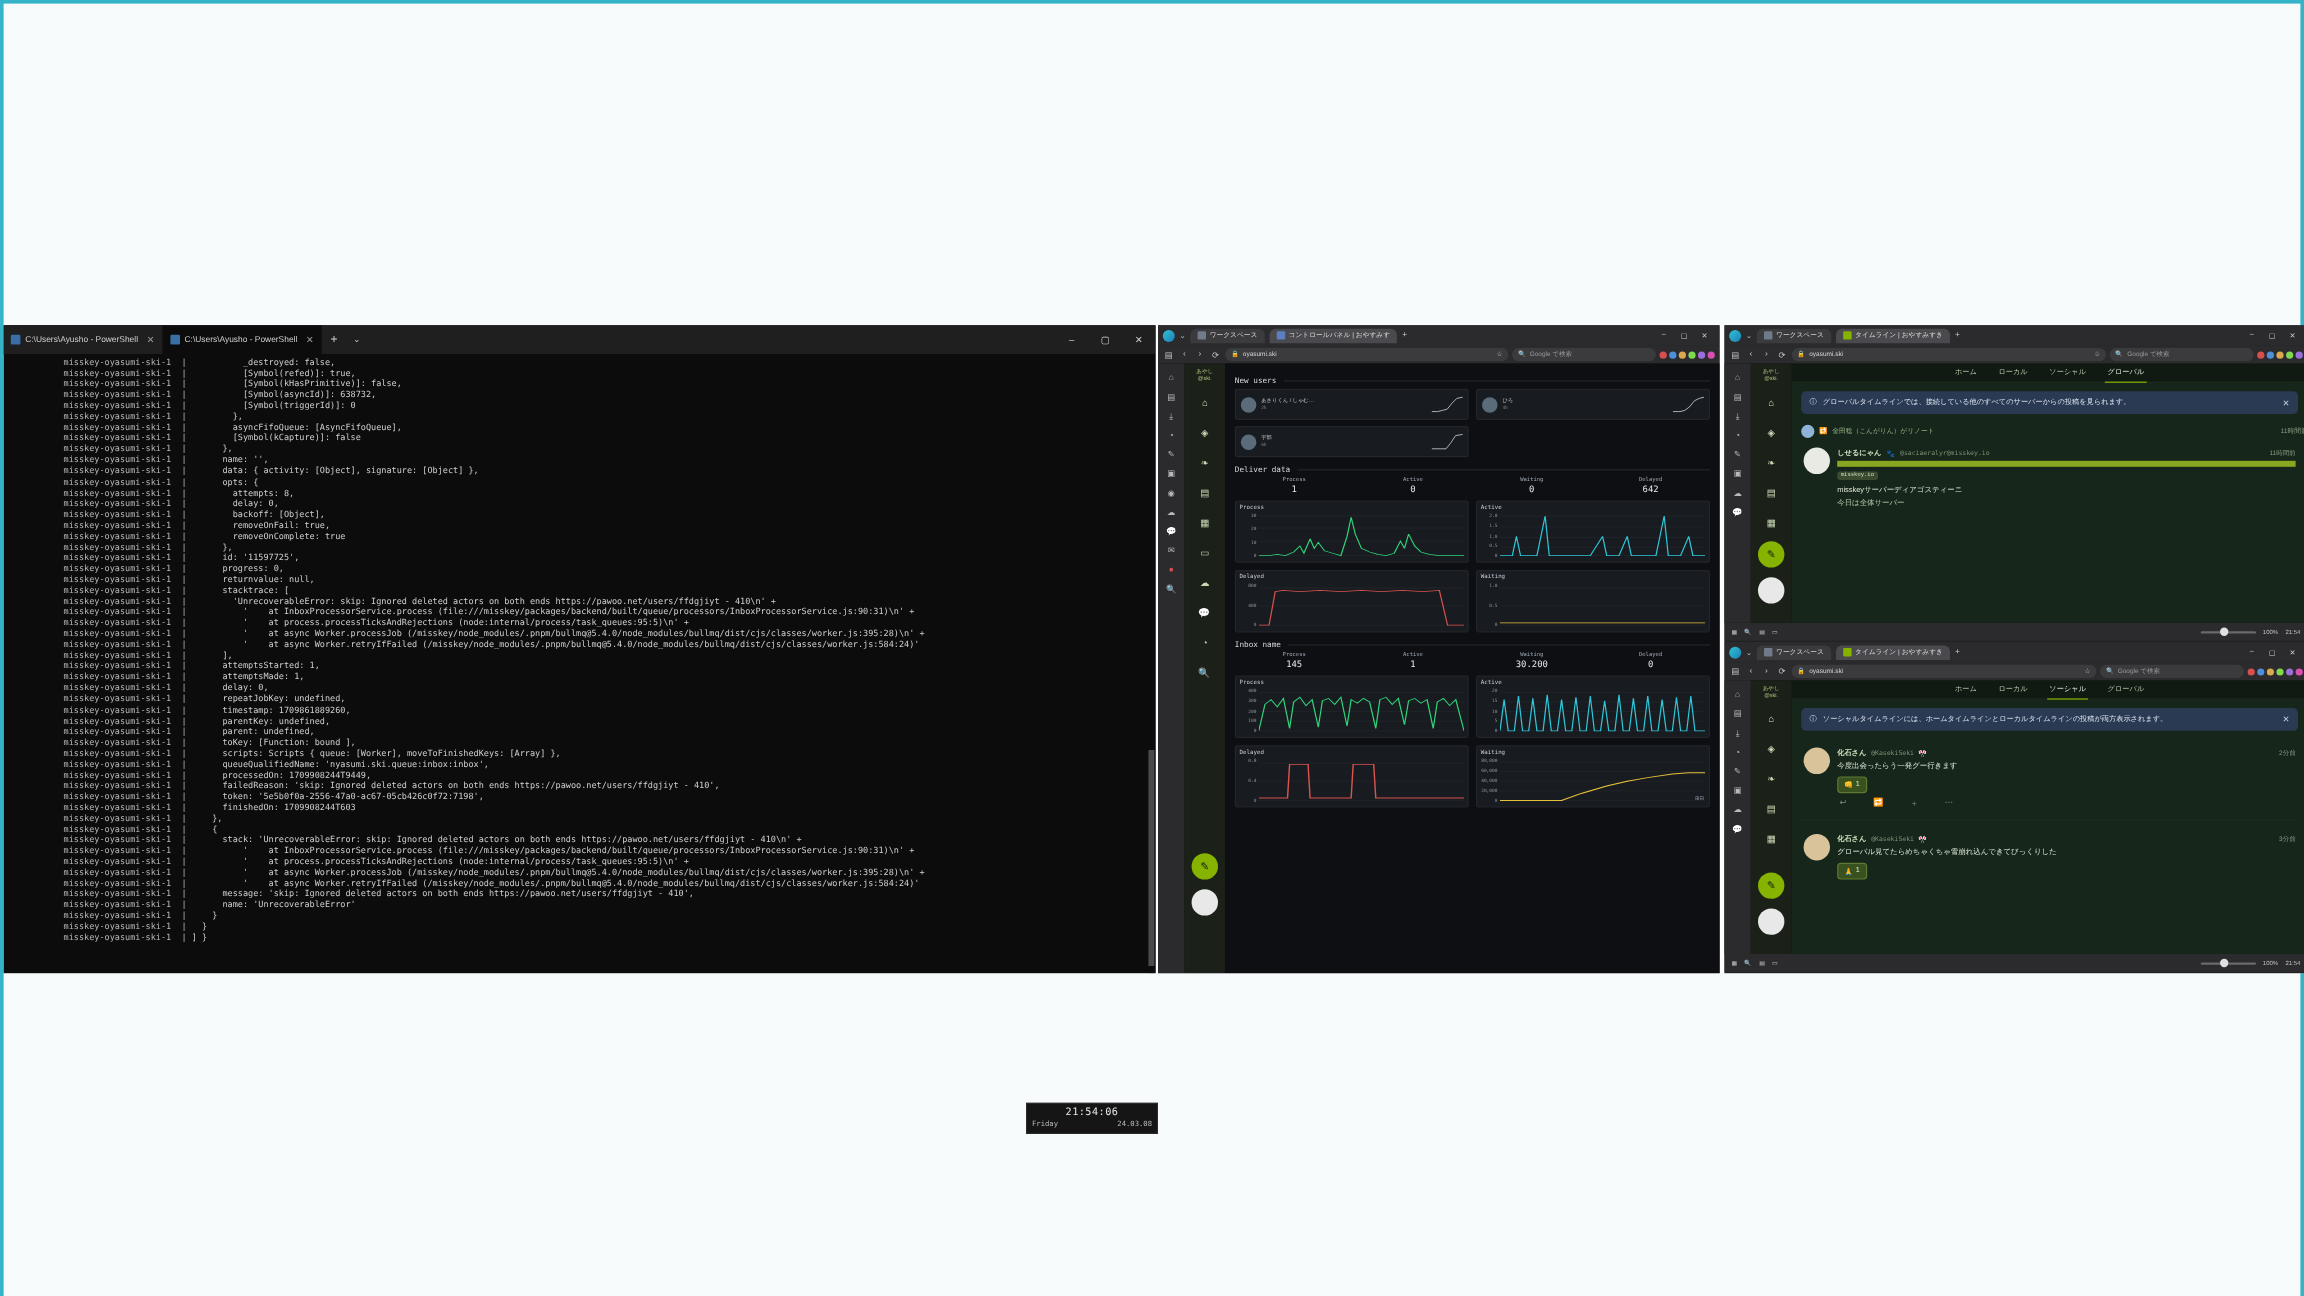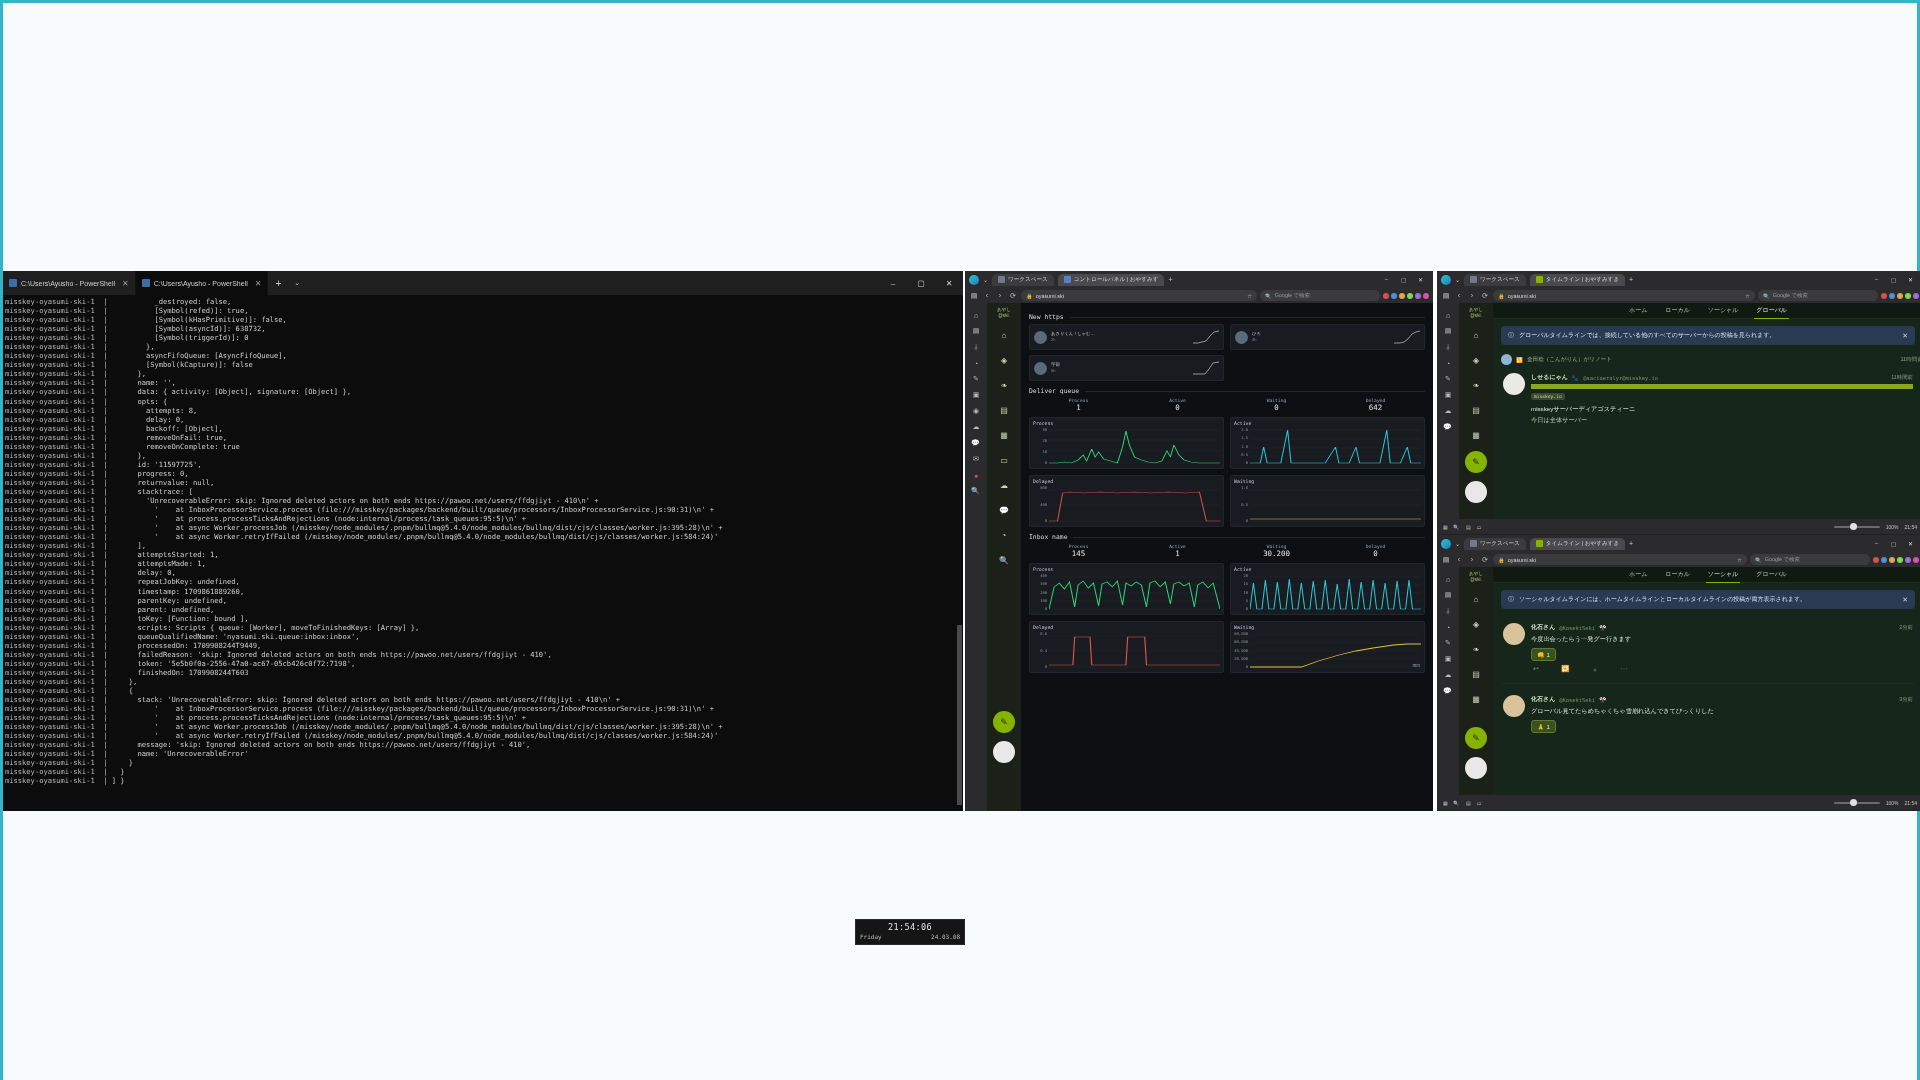--- a/index.html
+++ b/index.html
@@ -71,21 +71,21 @@
     position: relative;
     height: 516px;
     padding: 2px 0 0 2px;
     font-family: "DejaVu Sans Mono", "Liberation Mono", monospace;
     font-size: 7.1px;
     line-height: 9.05px;
     color: #cfcfcf;
     white-space: pre;
     overflow: hidden;
   }
-  #term-body .ln { display: block; }
+  #term-body .ln { display: block; margin-left: 48px; }
   .tprefix { color: #b9b9b9; }
   #term-scrollbar {
     position: absolute; right: 0; top: 24px;
     width: 7px; height: 516px; background: #0c0c0c;
   }
   #term-scrollbar i {
     position: absolute; left: 1px; top: 330px; width: 5px; height: 180px;
     background: #4a4a4a; display: block;
   }
   
@@ -377,21 +377,21 @@
           <div class="mkico">☁</div>
           <div class="mkico">💬</div>
           <div class="mkico">◔</div>
           <div class="mkico">🔍</div>
           <div class="mkbtn-green" style="top:408px">✎</div>
           <div class="mkbtn-white" style="top:438px"></div>
         </div>
         <div id="gf-main">
           <div class="gf-scroll">
 
-            <div class="gf-sectitle">New https</div>
+            <div class="gf-sectitle">New users</div>
             <div class="gf-cardrow">
               <div class="gf-usercard">
                 <i class="gf-av"></i>
                 <div class="gf-uc-txt">
                   <div>あさりくん / しゃむ…</div>
                   <div class="s">2h</div>
                 </div>
                 <svg class="gf-spark" viewBox="0 0 26 14" preserveAspectRatio="none">
                   <polyline points="0,13 5,13 9,12 13,11 17,6 21,2 26,1" fill="none" stroke="#c9ccd1" stroke-width="0.7"></polyline>
                 </svg>
@@ -414,21 +414,21 @@
                   <div>宇部</div>
                   <div class="s">6h</div>
                 </div>
                 <svg class="gf-spark" viewBox="0 0 26 14" preserveAspectRatio="none">
                   <polyline points="0,13 8,13 12,13 16,8 20,2 26,1" fill="none" stroke="#c9ccd1" stroke-width="0.7"></polyline>
                 </svg>
               </div>
               <div></div>
             </div>
 
-            <div class="gf-sectitle">Deliver queue</div>
+            <div class="gf-sectitle">Deliver data</div>
             <div class="gf-statrow">
               <div class="gf-stat">
                 <div class="k">Process</div>
                 <div class="v">1</div>
               </div>
               <div class="gf-stat">
                 <div class="k">Active</div>
                 <div class="v">0</div>
               </div>
               <div class="gf-stat">

